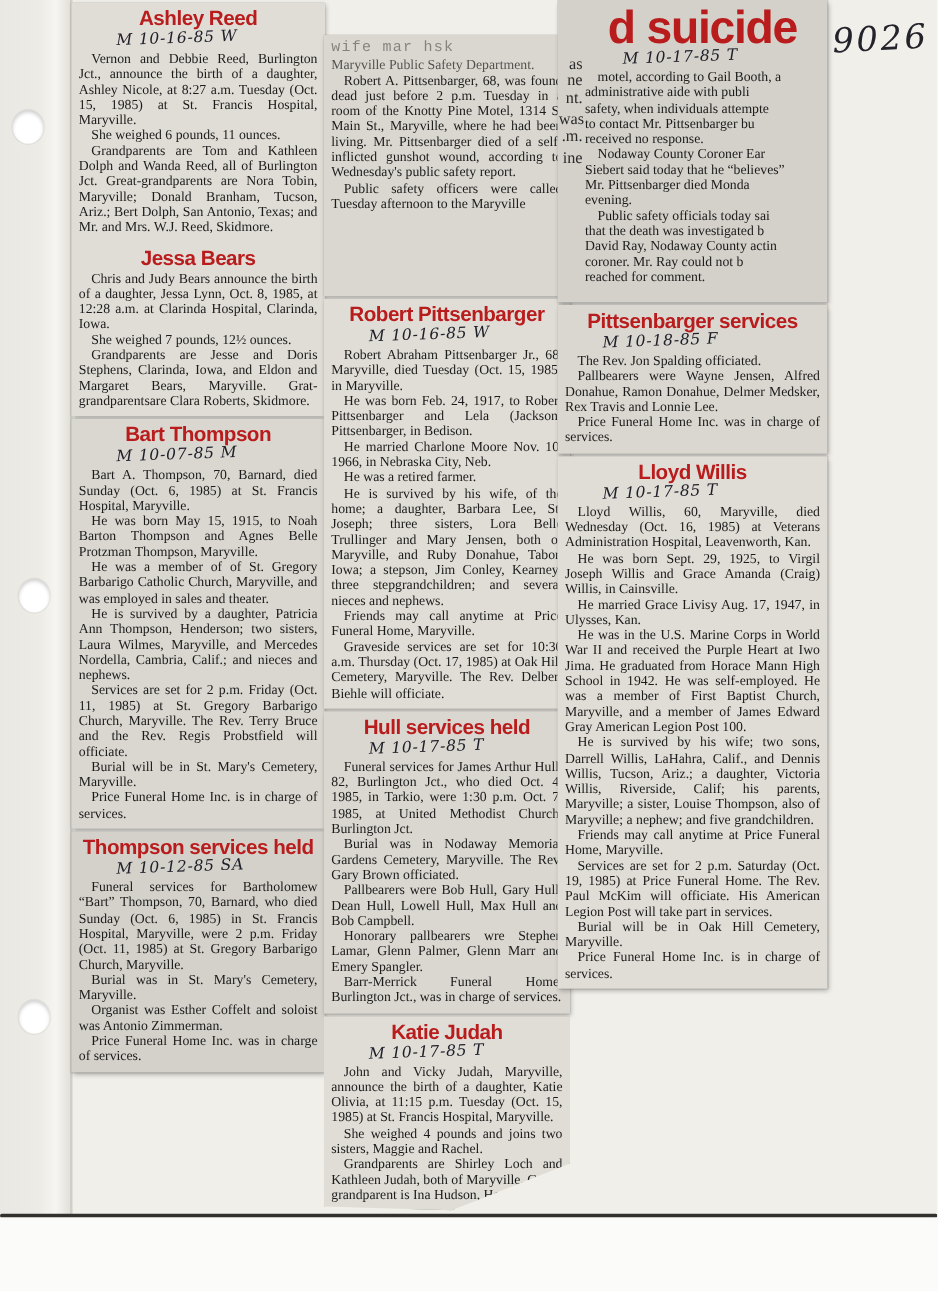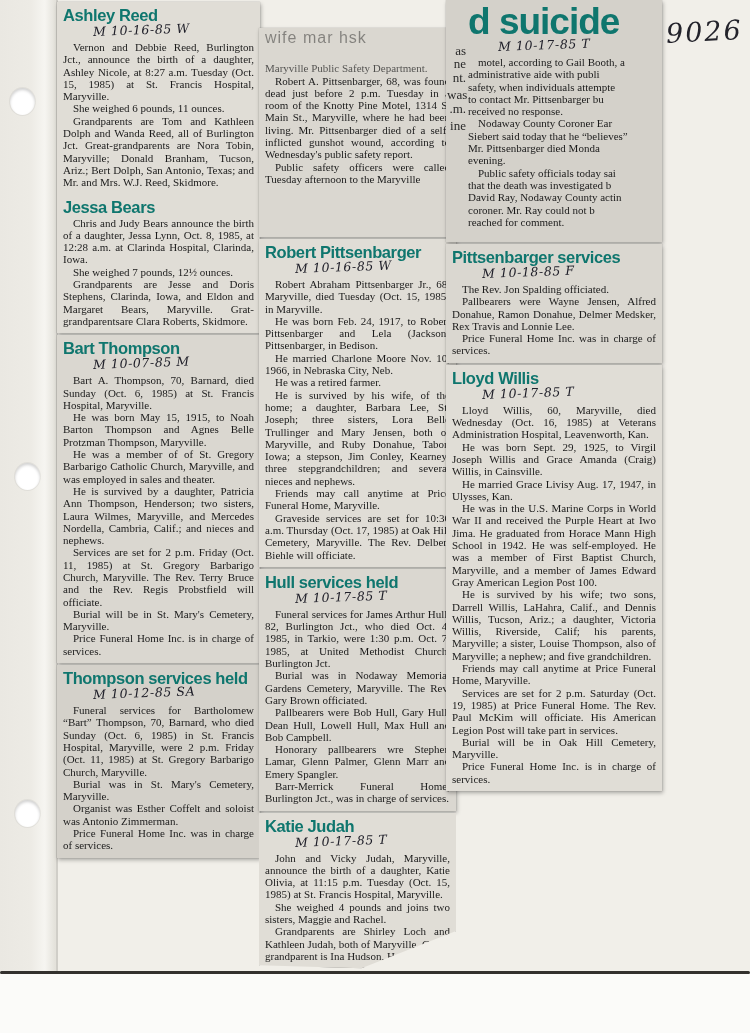--- a/index.html
+++ b/index.html
@@ -29,37 +29,37 @@
   #col-right{left:446px;top:0px;width:216px;z-index:3;}
   .clipping{
     position:relative;background:#dad7d0;
     box-shadow:1px 2px 4px rgba(0,0,0,.30), 0 0 1px rgba(0,0,0,.25);
     padding:4px 6px 6px 6px;margin-bottom:2px;
     font-size:11px;line-height:12.3px;text-align:justify;
   }
   .clipping.lighter{background:#e0ddd6;}
   .clipping.darker{background:#d4d1ca;}
   .headline{
-    font-family:"Liberation Sans",sans-serif;font-weight:bold;color:#0f766e;
-    font-size:16.5px;line-height:18px;letter-spacing:-0.4px;margin:0 0 1px 0;text-align:left;
+    font-family:"Liberation Sans",sans-serif;font-weight:bold;color:#b91c1c;
+    font-size:16.5px;line-height:18px;letter-spacing:-0.4px;margin:0 0 1px 0;text-align:center;
   }
   .big-headline{font-size:37px;line-height:36px;letter-spacing:-1px;margin:0;}
   .annotation{
     font-family:"DejaVu Serif",serif;font-style:italic;font-size:12.5px;line-height:13px;
     color:#20202a;letter-spacing:.6px;margin:0 0 2px 30px;transform:rotate(-2deg);
     transform-origin:left center;text-align:left;height:14px;
   }
   .clipping p{margin:0;text-indent:10px;}
   .clipping p.noindent{text-indent:0;}
   .gap-top{margin-top:9px;}
   .prelines{white-space:pre-line;text-align:left;text-indent:0;}
   .faded{opacity:.45;filter:blur(.3px);}
   .semifaded{opacity:.72;}
-  .faded-row{display:block;text-align:left;font-size:16px;letter-spacing:1px;
-    font-family:Liberation Sans, sans-serif;margin-bottom:18px;}
+  .faded-row{display:block;text-align:left;font-size:12px;letter-spacing:1px;
+    font-family:Liberation Mono, monospace;margin-bottom:2px;}
   
   #clip-partial{height:199px;overflow:hidden;}
   #clip-suicide{height:232px;overflow:hidden;padding-left:22px;}
   .edge-fragments{
     position:absolute;left:1px;top:44px;width:19px;text-align:right;
     font-size:13px;line-height:13.4px;color:#2a2a2a;
   }
   .edge-fragments div:nth-child(4){margin-top:4px;}
   .edge-fragments div:nth-child(6){margin-top:4px;}
   .hand-inline{

